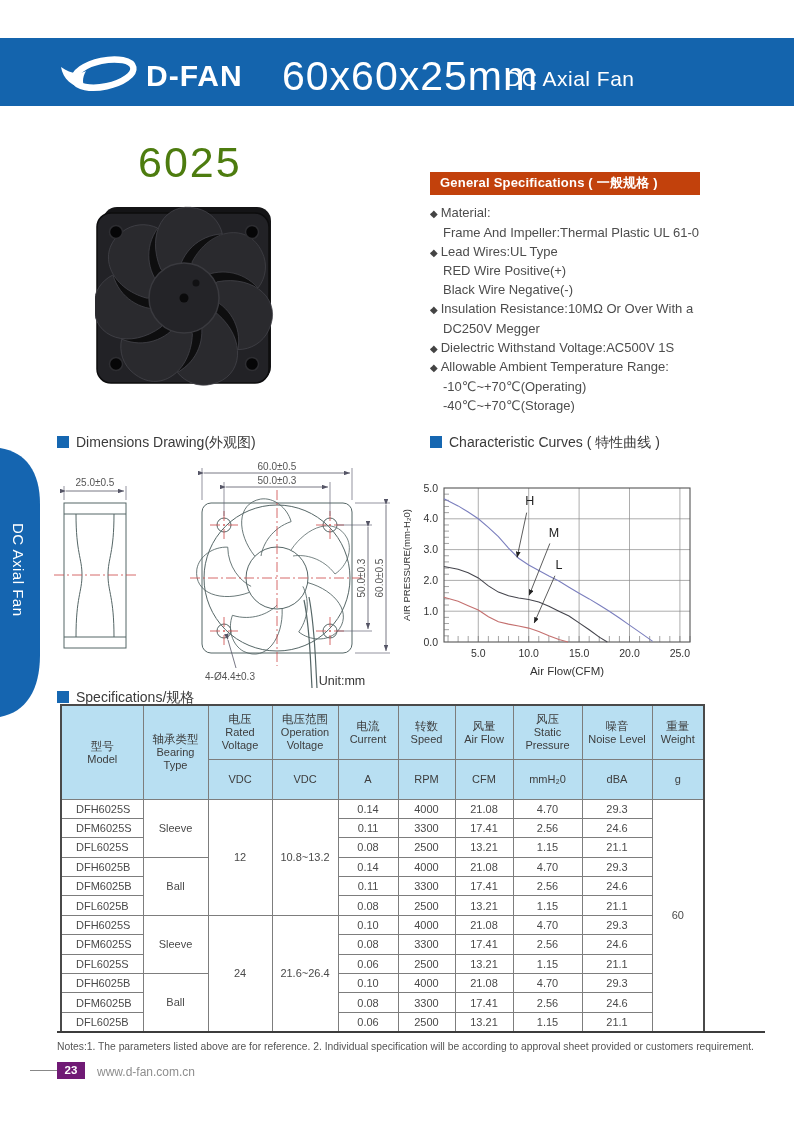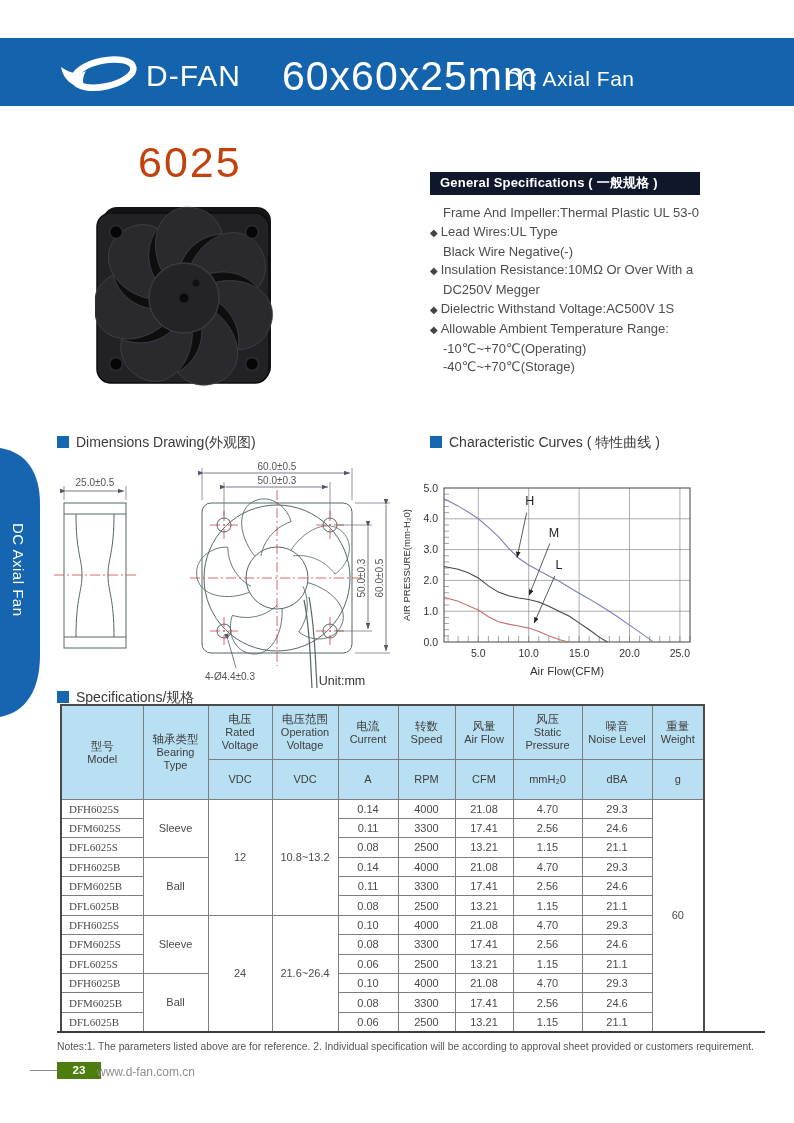--- a/index.html
+++ b/index.html
@@ -2,34 +2,34 @@
 <html><head>
 <meta charset="utf-8">
 <style>
   html,body{margin:0;padding:0;background:#e9e9e9;}
   .page{position:relative;width:794px;height:1123px;margin:0 auto;background:#ffffff;overflow:hidden;
         font-family:"Liberation Sans","DejaVu Sans",sans-serif;color:#333;}
 
   
   .topbar{position:absolute;left:0;top:38px;width:794px;height:68px;background:#1464ad;}
   .logo{position:absolute;left:60px;top:52px;width:80px;height:44px;}
-  .brand{position:absolute;left:146px;top:59px;font-size:30px;font-weight:normal;color:#fff;letter-spacing:1px;}
+  .brand{position:absolute;left:146px;top:59px;font-size:30px;font-weight:bold;color:#fff;letter-spacing:1px;}
   .size-text{position:absolute;left:282px;top:53px;font-size:41px;font-weight:400;color:#fff;letter-spacing:1px;}
   .subtitle{position:absolute;left:506px;top:67px;font-size:21px;font-weight:500;color:#fff;letter-spacing:0.5px;}
 
   
   .side-tab{position:absolute;left:0;top:440px;width:46px;height:285px;}
 
   
-  .model-title{position:absolute;left:138px;top:138px;font-size:43px;font-weight:400;color:#c2410c;letter-spacing:2px;}
+  .model-title{position:absolute;left:138px;top:138px;font-size:43px;font-weight:400;color:#4d7c0f;letter-spacing:2px;}
   .fan-photo{position:absolute;left:95px;top:205px;width:180px;height:182px;}
 
   
   .gs{position:absolute;left:430px;top:172px;width:290px;}
-  .gs-title{width:250px;background:#0f172a;color:#fff;font-size:13px;font-weight:bold;
+  .gs-title{width:250px;background:#c2410c;color:#fff;font-size:13px;font-weight:bold;
             padding:2px 10px 3px 10px;letter-spacing:0.2px;}
   .gs-list{margin-top:9px;font-size:13px;color:#4d4d4d;line-height:18.8px;}
   .gs-line{white-space:nowrap;}
   .gs-line .dm{font-size:10px;margin-right:3px;color:#444;}
   .gs-line.cont{padding-left:13px;}
 
   
   .sec-hdr{position:absolute;font-size:14px;color:#3a3a3a;font-weight:500;}
   .sec-hdr .sq{display:inline-block;width:12px;height:12px;background:#1667b1;margin-right:7px;
                vertical-align:-1px;}
@@ -46,27 +46,27 @@
   
   .spec-table{position:absolute;left:60px;top:704px;border-collapse:collapse;table-layout:fixed;
               font-size:11px;color:#4a4a4a;border:2px solid #4a4a4a;}
   .spec-table th,.spec-table td{border:1px solid #7d7d7d;text-align:center;padding:0;overflow:hidden;}
   .spec-table thead th{background:#b8dff2;font-weight:normal;color:#3d3d3d;}
   .spec-table thead tr.hrow{height:54px;}
   .spec-table thead tr.urow{height:40px;}
   .spec-table th .zh{font-size:11.5px;line-height:14px;}
   .spec-table th .en{font-size:11px;line-height:13px;}
   .spec-table tbody tr{height:19.4px;}
-  .spec-table td.model{text-align:left;padding-left:7px;font-family:Liberation Serif, serif;}
+  .spec-table td.model{text-align:left;padding-left:14px;}
 
   
   .notes-rule{position:absolute;left:57px;top:1031px;width:708px;height:2px;background:#3c3c3c;}
   .notes{position:absolute;left:57px;top:1041px;width:700px;font-size:10.3px;color:#555;}
   .pageno-line{position:absolute;left:30px;top:1070px;width:27px;height:1px;background:#888;}
-  .pageno{position:absolute;left:57px;top:1062px;width:44px;height:17px;background:#4d7c0f;color:#fff;
+  .pageno{position:absolute;left:57px;top:1062px;width:28px;height:17px;background:#701a75;color:#fff;
           font-size:11.5px;font-weight:bold;text-align:center;line-height:17px;}
   .site{position:absolute;left:97px;top:1065px;font-size:12px;color:#8e8e8e;}
 </style>
 </head>
 <body>
 
 <div class="page">
 
   <div class="topbar"></div>
   <svg class="logo" viewBox="0 0 80 44">
@@ -105,22 +105,24 @@
     </g>
     <circle cx="21" cy="27" r="6.5" fill="#060607" stroke="#2e2e32" stroke-width="1.5"></circle>
     <circle cx="157" cy="27" r="6.5" fill="#060607" stroke="#2e2e32" stroke-width="1.5"></circle>
     <circle cx="21" cy="159" r="6.5" fill="#060607" stroke="#2e2e32" stroke-width="1.5"></circle>
     <circle cx="157" cy="159" r="6.5" fill="#060607" stroke="#2e2e32" stroke-width="1.5"></circle>
   </svg>
 
   <div class="gs">
     <div class="gs-title">General Specifications ( 一般规格 )</div>
     <div class="gs-list" id="gs-list">
-        <div class="gs-line cont">Frame And Impeller:Thermal Plastic UL 53-0</div>
+        <div class="gs-line"><span class="dm">◆</span>Material:</div>
+        <div class="gs-line cont">Frame And Impeller:Thermal Plastic UL 61-0</div>
         <div class="gs-line"><span class="dm">◆</span>Lead Wires:UL Type</div>
+        <div class="gs-line cont">RED Wire Positive(+)</div>
         <div class="gs-line cont">Black Wire Negative(-)</div>
         <div class="gs-line"><span class="dm">◆</span>Insulation Resistance:10MΩ Or Over With a</div>
         <div class="gs-line cont">DC250V Megger</div>
         <div class="gs-line"><span class="dm">◆</span>Dielectric Withstand Voltage:AC500V 1S</div>
         <div class="gs-line"><span class="dm">◆</span>Allowable Ambient Temperature Range:</div>
         <div class="gs-line cont">-10℃~+70℃(Operating)</div>
         <div class="gs-line cont">-40℃~+70℃(Storage)</div>
       </div>
   </div>
 

